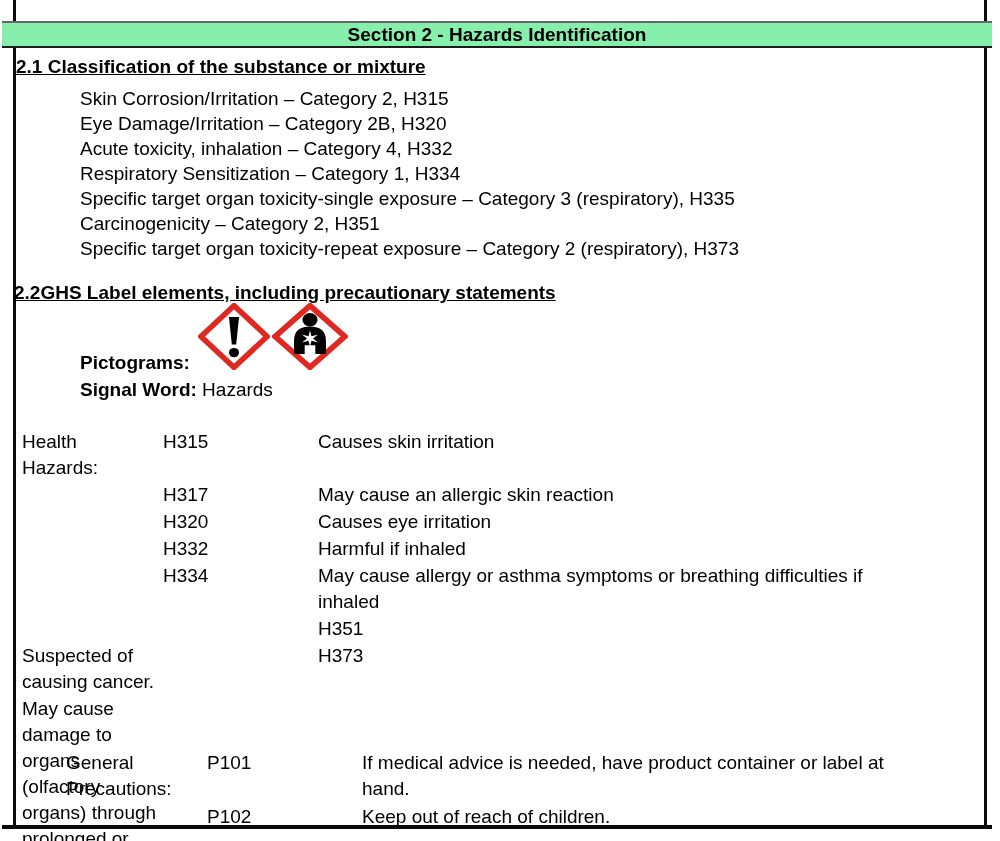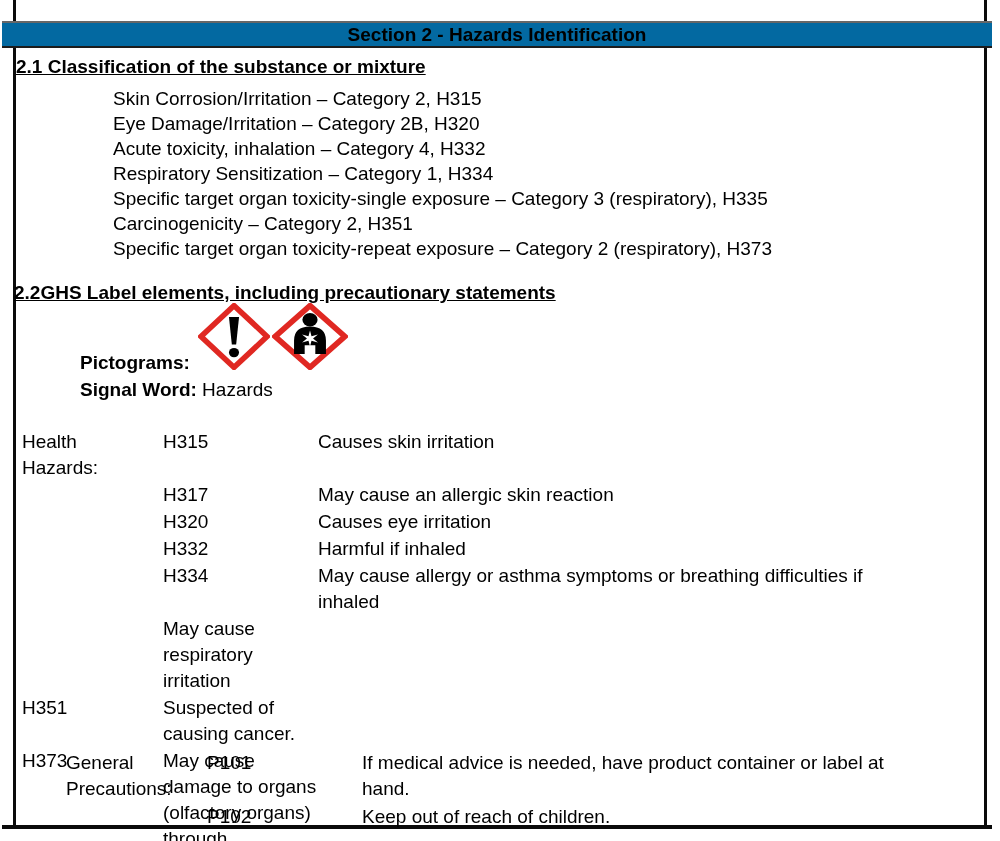--- a/index.html
+++ b/index.html
@@ -28,21 +28,21 @@
     border-bottom: 2px solid #1c1c1c;
     text-align: center;
     font-weight: bold;
     line-height: 23px;
   }
 
   .heading { position: absolute; font-weight: bold; text-decoration: underline; }
   .h21 { left: 16px; top: 56px; }
   .h22 { left: 14px; top: 282px; }
 
-  .class-list { position: absolute; left: 80px; top: 86px; line-height: 25px; margin-left: 33px; }
+  .class-list { position: absolute; left: 80px; top: 86px; line-height: 25px; }
 
   .picto-row { position: absolute; left: 198px; top: 303px; display: flex; gap: 2px; }
   .picto-row svg { display: block; }
 
   .picto-label { position: absolute; left: 80px; top: 352px; font-weight: bold; }
   .signal-line { position: absolute; left: 80px; top: 379px; }
   .signal-line .lbl { font-weight: bold; }
 
   .hz-grid {
     position: absolute;
@@ -66,21 +66,21 @@
 </style>
 </head>
 <body>
 
 <div class="page">
 
   <div class="vline vline-left"></div>
   <div class="vline vline-right"></div>
   <div class="hline-bottom"></div>
 
-  <div class="section-bar" style="background: #0369a1;">
+  <div class="section-bar" style="background: #86efac;">
     <span>Section 2 - Hazards Identification</span>
   </div>
 
   <div class="heading h21">2.1 Classification of the substance or mixture</div>
 
   <div class="class-list">
     <div>Skin Corrosion/Irritation – Category 2, H315</div>
     <div>Eye Damage/Irritation – Category 2B, H320</div>
     <div>Acute toxicity, inhalation – Category 4, H332</div>
     <div>Respiratory Sensitization – Category 1, H334</div>
@@ -129,21 +129,20 @@
     <div class="cell"></div>
     <div class="cell">H332</div>
     <div class="cell pre">Harmful if inhaled</div>
 
     <div class="cell"></div>
     <div class="cell">H334</div>
     <div class="cell pre">May cause allergy or asthma symptoms or breathing difficulties if
 inhaled</div>
 
     <div class="cell"></div>
-    <div class="cell pre">May cause respiratory irritation</div>
 
     <div class="cell"></div>
     <div class="cell">H351</div>
     <div class="cell pre">Suspected of causing cancer.</div>
 
     <div class="cell"></div>
     <div class="cell">H373</div>
     <div class="cell pre">May cause damage to organs (olfactory organs) through
 prolonged or repeated exposure (inhalation).</div>
   </div>

